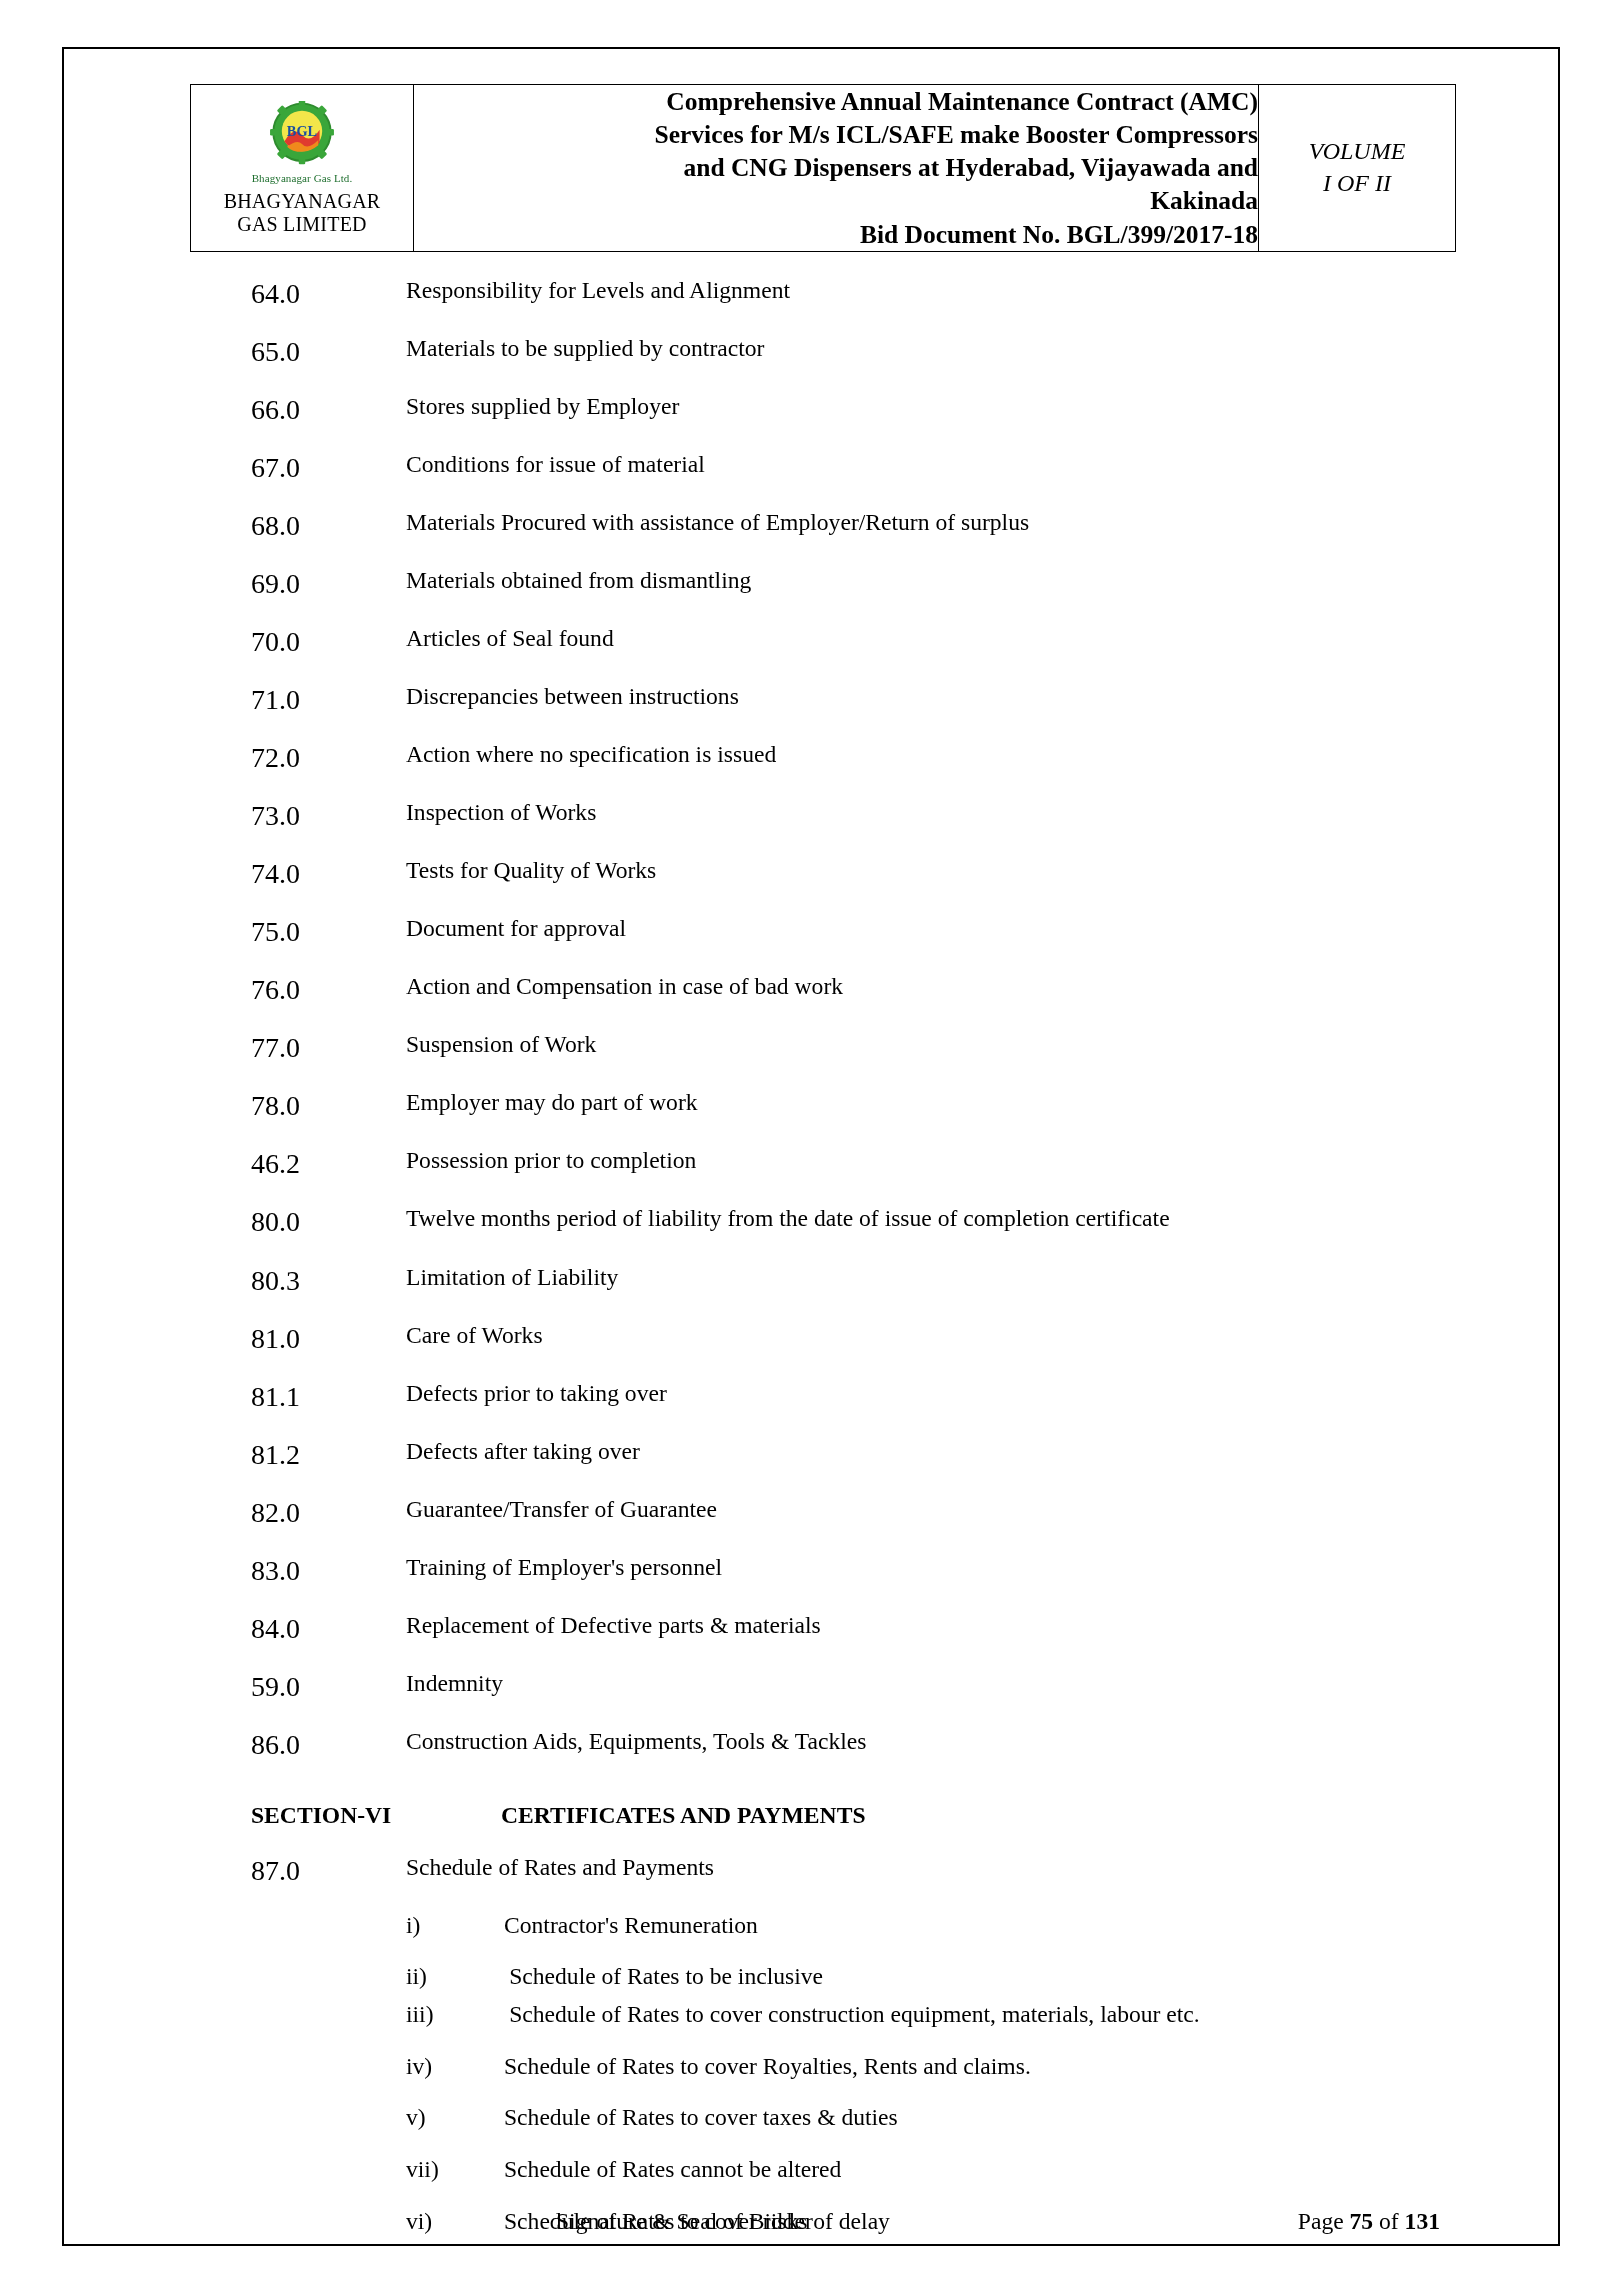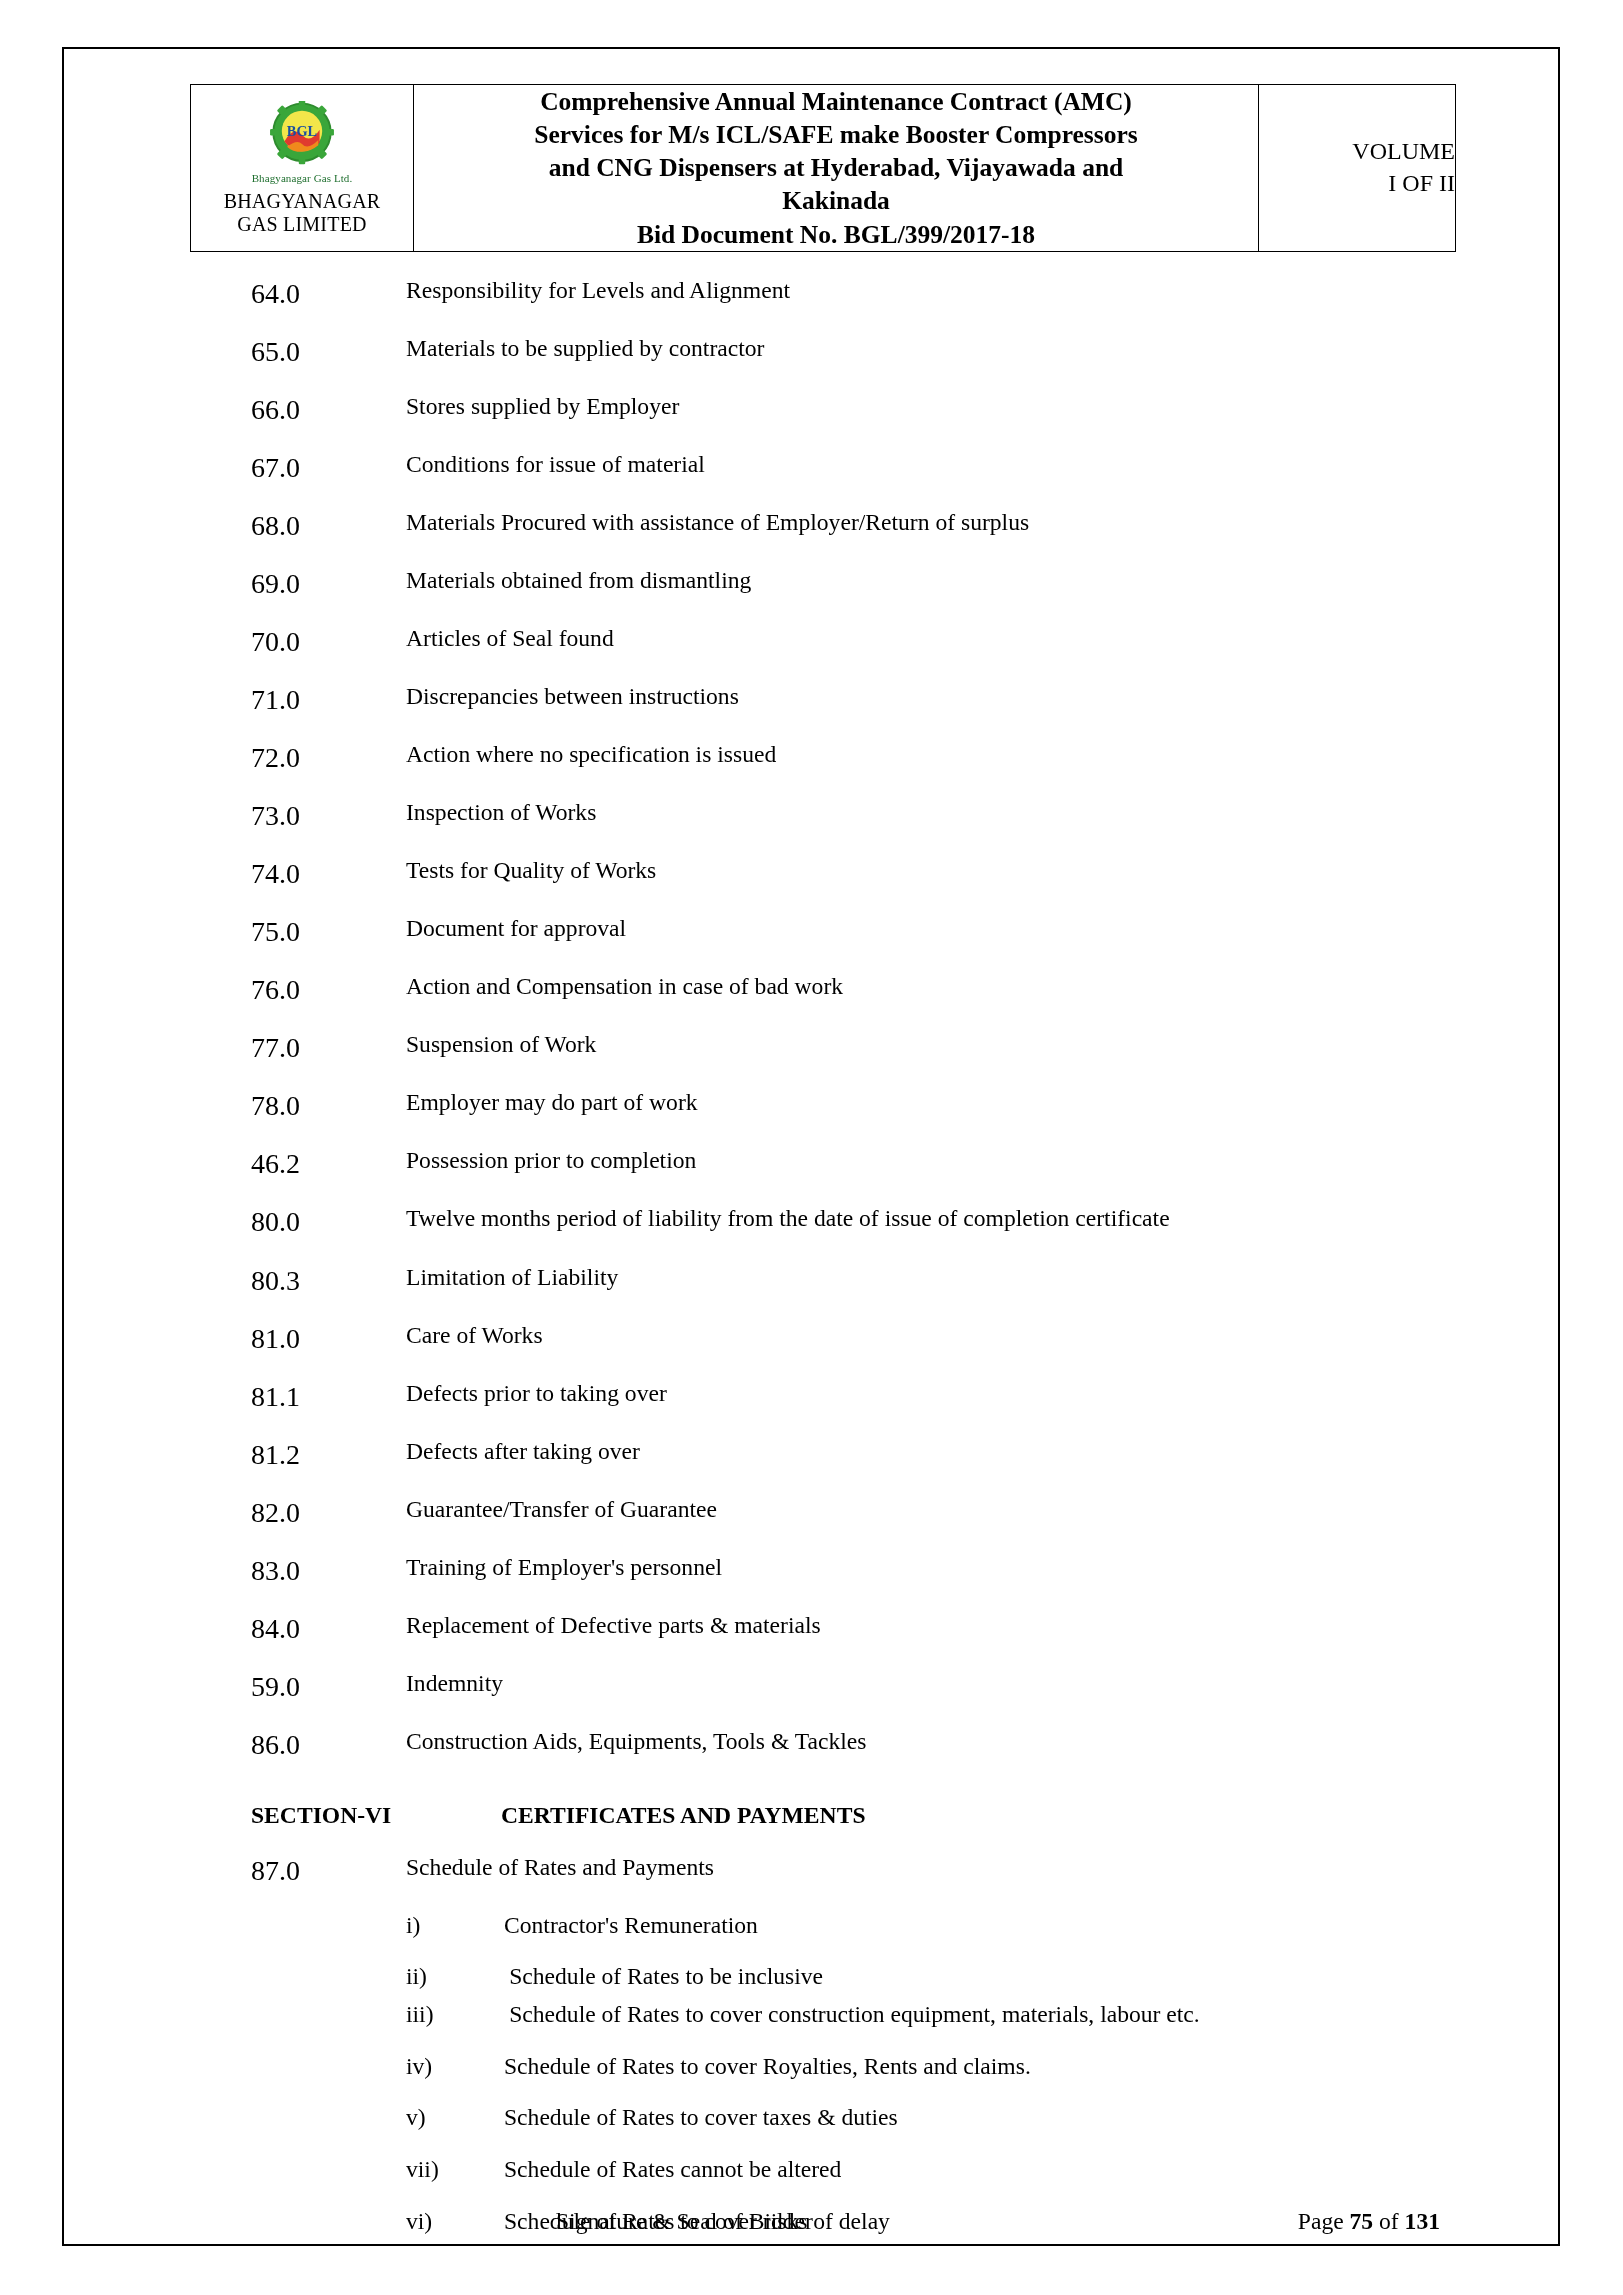--- a/index.html
+++ b/index.html
@@ -46,27 +46,28 @@
     vertical-align: middle;
     padding: 0;
   }
   .hdr-logo-cell {
     width: 222px;
     text-align: center;
     padding: 9.2px 3.9px 11.8px 3.9px;
   }
   .hdr-title-cell {
     width: 844px;
-    text-align: center;
+    text-align: right;
     padding: 9.2px 17px;
   }
   .hdr-vol-cell {
     width: 196px;
-    text-align: right;
+    text-align: center;
     padding: 6.5px 5.2px;
+    font-style: italic;
   }
   .logo-wrap {
     width: 100%;
     text-align: center;
   }
   .logo-mark {
     display: inline-block;
     position: relative;
     width: 98px;
     height: 73px;

